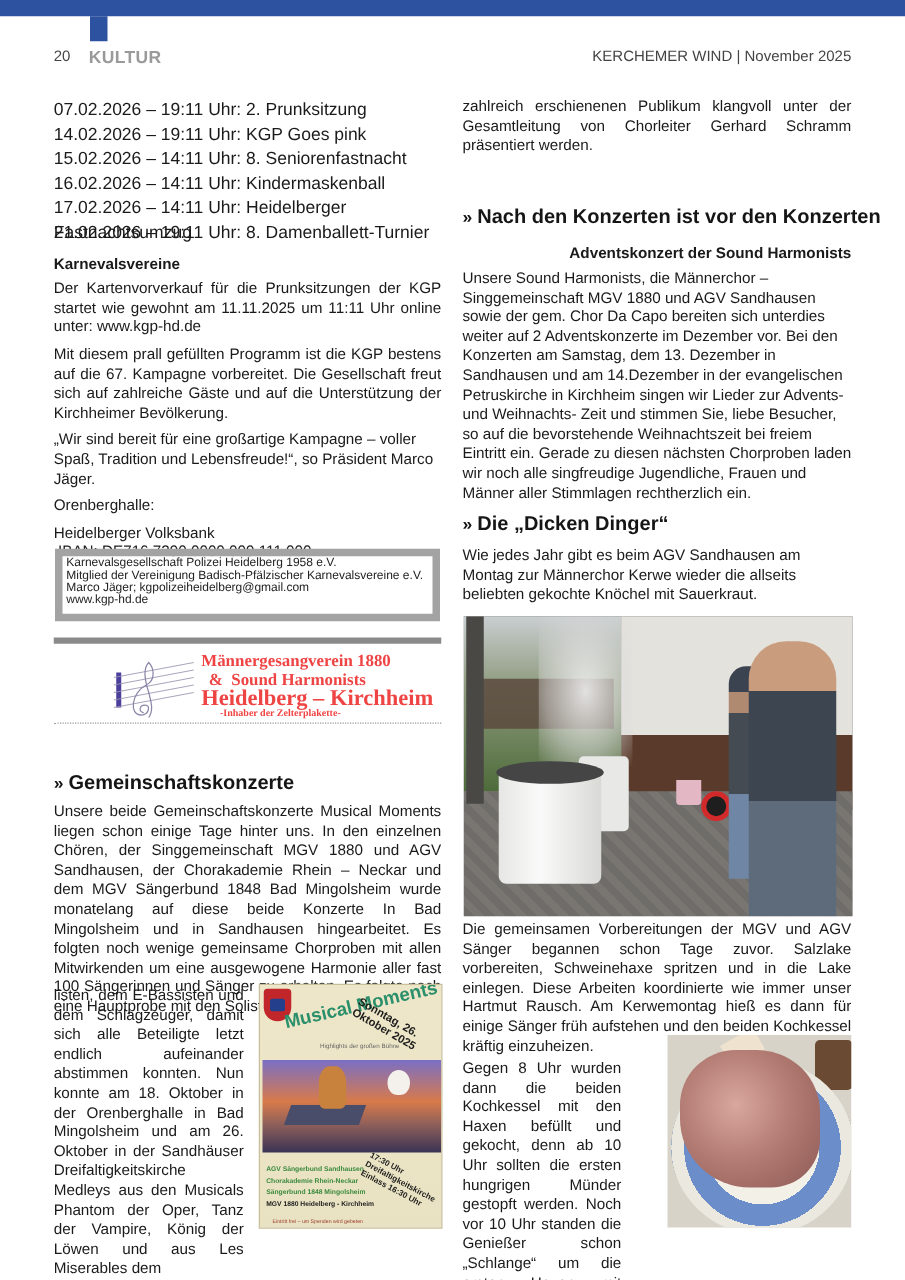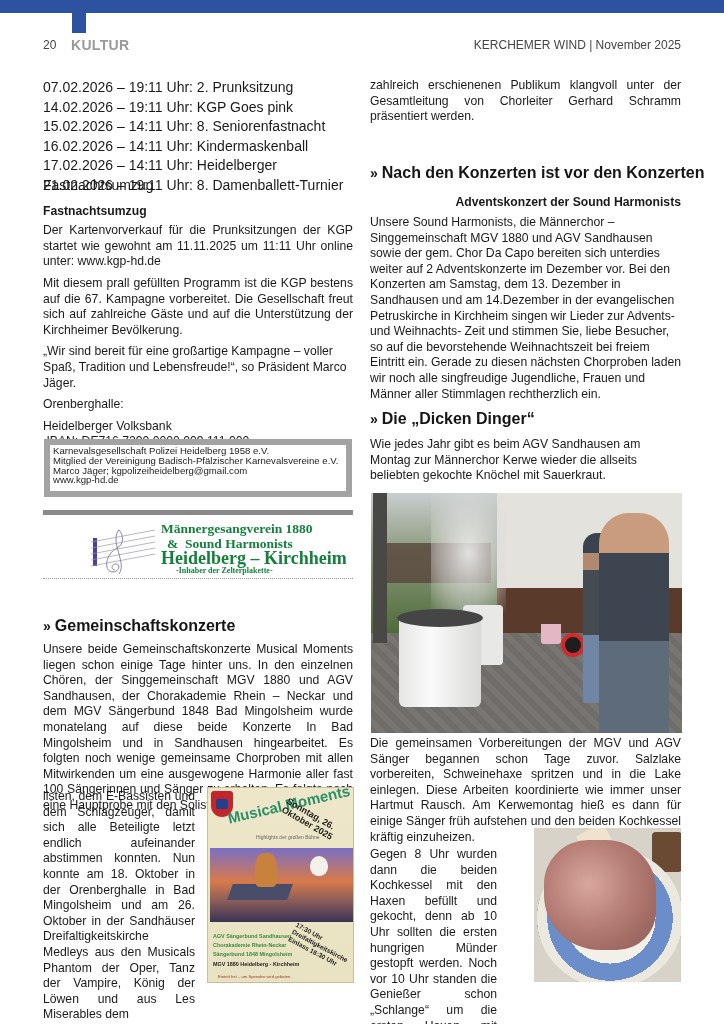--- a/index.html
+++ b/index.html
@@ -25,21 +25,21 @@
   .subhead { font-weight: bold; font-size: 12.2px; line-height: 15.6px; margin-top: 6px; }
   .mt4 { margin-top: 4px; }
   .mt6 { margin-top: 6px; }
 
   .infobox { position: absolute; left: 44px; top: 439px; width: 308px; height: 58px; border: 6px solid #a3a3a3; padding: 1px 3px; font-size: 9.6px; line-height: 9.8px; color: #222; }
 
   .mgv-logo { position: absolute; left: 43px; top: 510px; width: 310px; height: 72px; }
   .mgv-logo .bar { position: absolute; left: 0; top: 0; width: 310px; height: 5px; background: #8a8a8a; }
   .mgv-logo .dotline { position: absolute; left: 0; top: 68px; width: 310px; height: 0; border-top: 1px dotted #9a9a9a; }
   .mgv-logo svg { position: absolute; left: 48px; top: 14px; }
-  .mgv-logo .mgv-text { position: absolute; left: 118px; top: 11px; font-family: "Liberation Serif", "DejaVu Serif", serif; font-weight: bold; color: #15803d; }
+  .mgv-logo .mgv-text { position: absolute; left: 118px; top: 11px; font-family: "Liberation Serif", "DejaVu Serif", serif; font-weight: bold; color: #ef4444; }
   .mgv-text .l1 { font-size: 13.5px; line-height: 15px; }
   .mgv-text .l2 { font-size: 13.5px; line-height: 15px; padding-left: 6px; }
   .mgv-text .l3 { font-size: 18px; line-height: 15px; }
   .mgv-text .l4 { font-size: 8px; line-height: 10px; padding-left: 15px; }
 
   h2.head { font-size: 16px; font-weight: bold; color: #151515; line-height: 20px; }
   h2.head .raq { font-size: 14px; margin-right: 4px; }
 
   .h-gemein { position: absolute; left: 43px; top: 616px; }
   .gemein-body { position: absolute; left: 43px; top: 642px; width: 310px; }
@@ -103,21 +103,21 @@
 
 <div class="col col-left">
   <ul class="schedule">
     <li>07.02.2026 – 19:11 Uhr: 2. Prunksitzung</li>
     <li>14.02.2026 – 19:11 Uhr: KGP Goes pink</li>
     <li>15.02.2026 – 14:11 Uhr: 8. Seniorenfastnacht</li>
     <li>16.02.2026 – 14:11 Uhr: Kindermaskenball</li>
     <li>17.02.2026 – 14:11 Uhr: Heidelberger Fastnachtsumzug</li>
     <li>21.02.2026 – 19:11 Uhr: 8. Damenballett-Turnier</li>
   </ul>
-  <div class="subhead" style="margin-top:8px">Fastnachtsumzug</div>
+  <div class="subhead" style="margin-top:8px">Karnevalsvereine</div>
   <p class="just mt4">Der Kartenvorverkauf für die Prunksitzungen der KGP startet wie gewohnt am 11.11.2025 um 11:11 Uhr online unter: www.kgp-hd.de</p>
   <p class="just mt6">Mit diesem prall gefüllten Programm ist die KGP bestens auf die 67. Kampagne vorbereitet. Die Gesellschaft freut sich auf zahlreiche Gäste und auf die Unterstützung der Kirchheimer Bevölkerung.</p>
   <p class="mt6">„Wir sind bereit für eine großartige Kampagne – voller Spaß, Tradition und Lebensfreude!“, so Präsident Marco Jäger.</p>
   <p class="mt6">Orenberghalle:</p>
   <p class="mt6">Heidelberger Volksbank</p>
   <p style="white-space:pre"> IBAN: DE716 7290 0000 009 111 000</p>
 </div>
 
 <div class="infobox">
   <div>Karnevalsgesellschaft Polizei Heidelberg 1958 e.V.</div>

